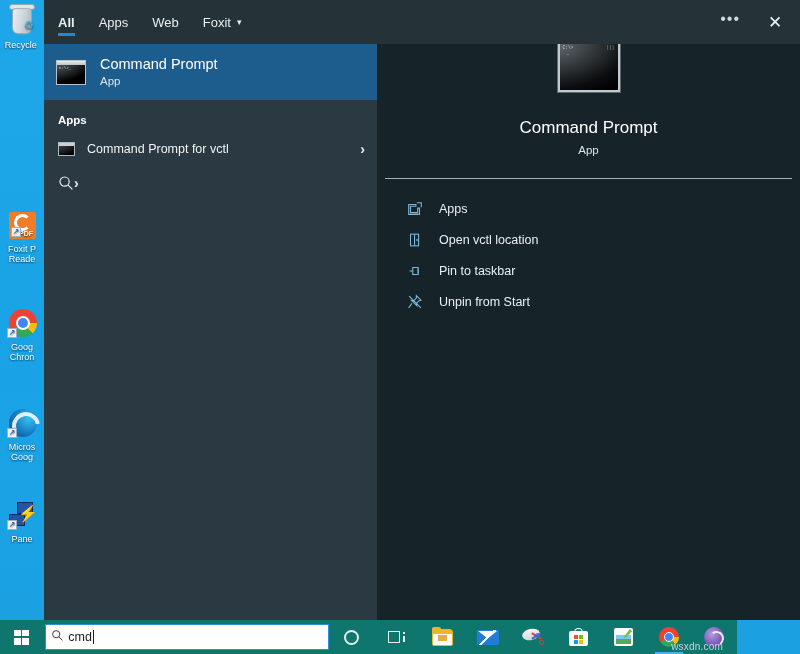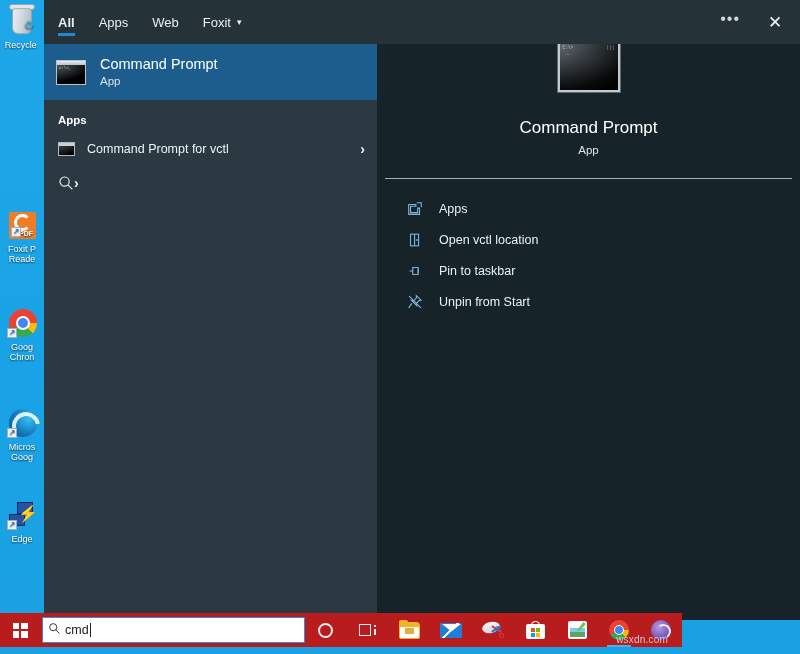--- a/index.html
+++ b/index.html
@@ -202,22 +202,22 @@
   #rc-sep { height:1px; background:#9fb0b6; margin: 22px 8px 0 8px; }
 
   #rc-actions { margin-top: 14px; padding-left: 28px; }
   .action-row { height: 31px; display:flex; align-items:center; }
   .action-ico { width: 20px; height: 20px; flex:0 0 auto; color:#7fb6d8;
                 display:flex; align-items:center; justify-content:center; }
   .action-label { color:#eaf0f3; font-size: 12.5px; margin-left: 14px; }
 
   
   #taskbar {
-    position: absolute; left: 0; bottom: 7px; width: 682px; height: 34px;
-    background: #b91c1c; display:flex; align-items:center;
+    position: absolute; left: 0; bottom: 0; width: 737px; height: 34px;
+    background: #0f766e; display:flex; align-items:center;
   }
   #startbtn { width: 44px; height: 34px; display:flex; align-items:center; justify-content:center; }
   .winlogo { width:15px; height:15px; display:grid; grid-template-columns:1fr 1fr;
     grid-template-rows:1fr 1fr; gap:1.6px; }
   .winlogo i { background:#ffffff; display:block; }
   #searchbox {
     width: 288px; height: 26px; background:#ffffff; border:1px solid #2f8fd3;
     display:flex; align-items:center; margin-left: 2px;
   }
   #searchbox .mag { width:22px; text-align:center; color:#333; font-size:12px; }
@@ -339,21 +339,21 @@
 
     <div class="dicon" style="top:500px;">
       <div class="glyph">
         <div class="putty">
           <div class="m1"></div>
             <div class="m2"></div>
             <div class="bolt">⚡</div>
         </div>
         <div class="shortcut-arrow">↗</div>
       </div>
-      <span class="cap">Edge</span>
+      <span class="cap">Pane</span>
     </div>
 
   </div>
 
   <div id="flyout">
 
     <div id="tabstrip">
       <div class="tab active">
         <span>All</span>
         <span class="uline"></span>

